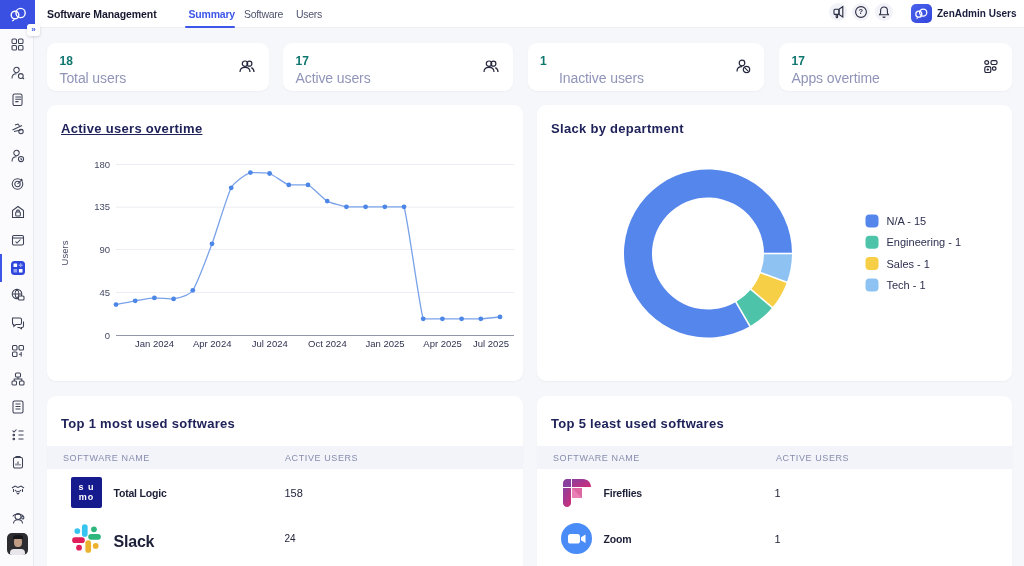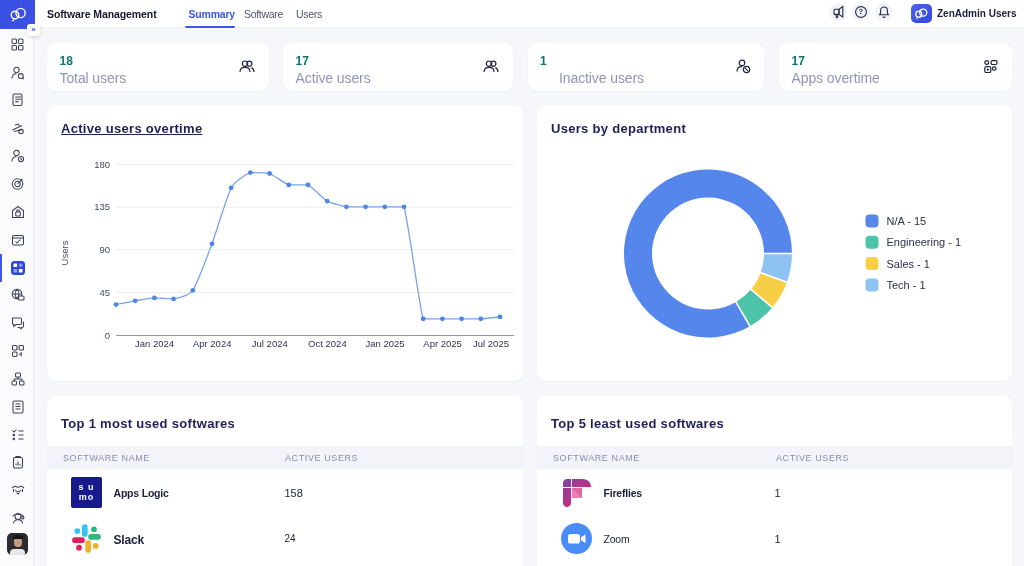--- a/index.html
+++ b/index.html
@@ -242,21 +242,21 @@
     <circle cx="337.8" cy="101.8" r="2.4" fill="#4c86e6"></circle>
     <circle cx="357.0" cy="101.8" r="2.4" fill="#4c86e6"></circle>
     <circle cx="376.2" cy="213.8" r="2.4" fill="#4c86e6"></circle>
     <circle cx="395.4" cy="213.8" r="2.4" fill="#4c86e6"></circle>
     <circle cx="414.6" cy="213.8" r="2.4" fill="#4c86e6"></circle>
     <circle cx="433.8" cy="213.8" r="2.4" fill="#4c86e6"></circle>
     <circle cx="453.0" cy="211.9" r="2.4" fill="#4c86e6"></circle>
   </svg>
 
 <div class="card" style="left:537px;top:105px;width:475px;height:276px;"></div>
-<div class="abs ctitle" style="left:551px;top:120.5px;">Users by department</div>
+<div class="abs ctitle" style="left:551px;top:120.5px;">Slack by department</div>
 <svg class="abs" style="left:537px;top:105px;" width="475" height="276" id="donut">
   <path d="M 213 221.2 A 84 84 0 1 1 255 148.5 L 227 148.5 A 56 56 0 1 0 199 197 Z" fill="#5586ec"></path>
   <path d="M 255 148.5 A 84 84 0 0 1 249.9 177.2 L 223.6 167.7 A 56 56 0 0 0 227 148.5 Z" fill="#8ec2f2"></path>
   <path d="M 249.9 177.2 A 84 84 0 0 1 235.3 202.5 L 213.9 184.5 A 56 56 0 0 0 223.6 167.7 Z" fill="#f6cf47"></path>
   <path d="M 235.3 202.5 A 84 84 0 0 1 213 221.2 L 199 197 A 56 56 0 0 0 213.9 184.5 Z" fill="#4dc3aa"></path>
   <g stroke="#fff" stroke-width="1.6">
     <line x1="225" y1="148.5" x2="257" y2="148.5"></line>
     <line x1="221.7" y1="166.9" x2="251.8" y2="177.9"></line>
     <line x1="212.4" y1="183.2" x2="236.9" y2="203.8"></line>
     <line x1="197.8" y1="195.2" x2="214" y2="223"></line>
@@ -277,36 +277,36 @@
 <div class="abs ctitle" style="left:551px;top:416px;">Top 5 least used softwares</div>
 
 <div class="abs" style="left:47px;top:446px;width:476px;height:23px;background:#f3f4f9;"></div>
 <div class="abs" style="left:537px;top:446px;width:475px;height:23px;background:#f3f4f9;"></div>
 <div class="abs" style="left:63px;top:453px;font-size:9px;color:#878cad;letter-spacing:0.6px;">SOFTWARE NAME</div>
 <div class="abs" style="left:285px;top:453px;font-size:9px;color:#878cad;letter-spacing:0.6px;">ACTIVE USERS</div>
 <div class="abs" style="left:553px;top:453px;font-size:9px;color:#878cad;letter-spacing:0.6px;">SOFTWARE NAME</div>
 <div class="abs" style="left:776px;top:453px;font-size:9px;color:#878cad;letter-spacing:0.6px;">ACTIVE USERS</div>
 
 <div class="abs" style="left:71px;top:476.5px;width:31px;height:31px;background:#151a8c;border-radius:2px;color:#fff;font-weight:bold;font-size:9px;text-align:center;line-height:10px;padding-top:5.5px;letter-spacing:1px;">s u<br>mo</div>
-<div class="abs" style="left:113.5px;top:487px;font-size:10.5px;font-weight:bold;color:#1c1f38;letter-spacing:-0.2px;">Apps Logic</div>
+<div class="abs" style="left:113.5px;top:487px;font-size:10.5px;font-weight:bold;color:#1c1f38;letter-spacing:-0.2px;">Total Logic</div>
 <div class="abs" style="left:284.5px;top:487px;font-size:11px;color:#23263c;">158</div>
 
 <svg class="abs" style="left:71px;top:522.5px;" width="31" height="31" viewBox="2 2 27 27">
   <g>
     <rect x="11.5" y="3" width="5" height="11" rx="2.5" fill="#36C5F0"></rect>
     <circle cx="7.5" cy="9" r="2.5" fill="#36C5F0"></circle>
     <rect x="17" y="11.5" width="11" height="5" rx="2.5" fill="#2EB67D"></rect>
     <circle cx="22" cy="7.5" r="2.5" fill="#2EB67D"></circle>
     <rect x="14.5" y="17" width="5" height="11" rx="2.5" fill="#ECB22E"></rect>
     <circle cx="23.5" cy="22" r="2.5" fill="#ECB22E"></circle>
     <rect x="3" y="14.5" width="11" height="5" rx="2.5" fill="#E01E5A"></rect>
     <circle cx="9" cy="23.5" r="2.5" fill="#E01E5A"></circle>
   </g>
 </svg>
-<div class="abs" style="left:113.5px;top:533px;font-size:12px;font-weight:bold;color:#1c1f38;letter-spacing:-0.2px;">Slack</div>
+<div class="abs" style="left:113.5px;top:533px;font-size:16px;font-weight:bold;color:#1c1f38;letter-spacing:-0.2px;">Slack</div>
 <div class="abs" style="left:284.5px;top:533px;font-size:10px;color:#23263c;">24</div>
 
 <svg class="abs" style="left:560.5px;top:476.5px;" width="32" height="32" viewBox="0 0 32 32">
   <defs>
     <linearGradient id="ff" x1="0" y1="0" x2="1" y2="1">
       <stop offset="0" stop-color="#8a3f9f"></stop>
         <stop offset="1" stop-color="#d12d77"></stop>
     </linearGradient>
   </defs>
   <path d="M2 6 C2 3.8 3.8 2 6 2 L10 2 L10 10 L2 10 Z" fill="#8a3f9f"></path>
@@ -316,14 +316,14 @@
   <path d="M11 11 L21 21 L11 21 Z" fill="#e97fb4"></path>
 </svg>
 <div class="abs" style="left:603.5px;top:487px;font-size:10.5px;font-weight:bold;color:#1c1f38;letter-spacing:-0.2px;">Fireflies</div>
 <div class="abs" style="left:774.5px;top:487px;font-size:11px;color:#23263c;">1</div>
 
 <div class="abs" style="left:560.5px;top:522.5px;width:31px;height:31px;border-radius:50%;background:#4a8cf7;"></div>
 <svg class="abs" style="left:560.5px;top:522.5px;" width="31" height="31" viewBox="0 0 31 31">
   <rect x="7" y="11" width="12" height="9.5" rx="2.6" fill="#fff"></rect>
   <path d="M20 14.2 L24.5 11.5 L24.5 20 L20 17.3 Z" fill="#fff"></path>
 </svg>
-<div class="abs" style="left:603.5px;top:533px;font-size:10.5px;font-weight:normal;color:#1c1f38;letter-spacing:-0.2px;">Zoom</div>
+<div class="abs" style="left:603.5px;top:533px;font-size:10.5px;font-weight:bold;color:#1c1f38;letter-spacing:-0.2px;">Zoom</div>
 <div class="abs" style="left:774.5px;top:533px;font-size:11px;color:#23263c;">1</div>
 
 </body></html>

